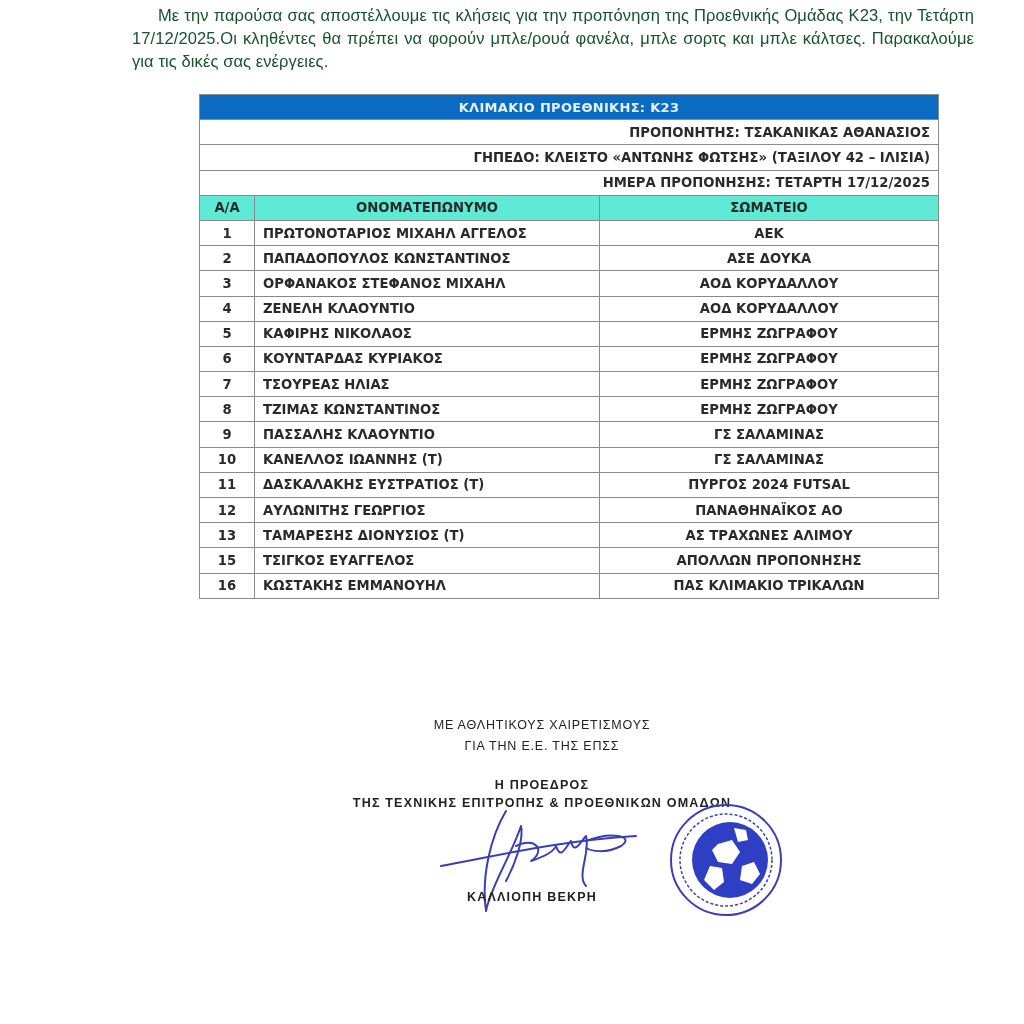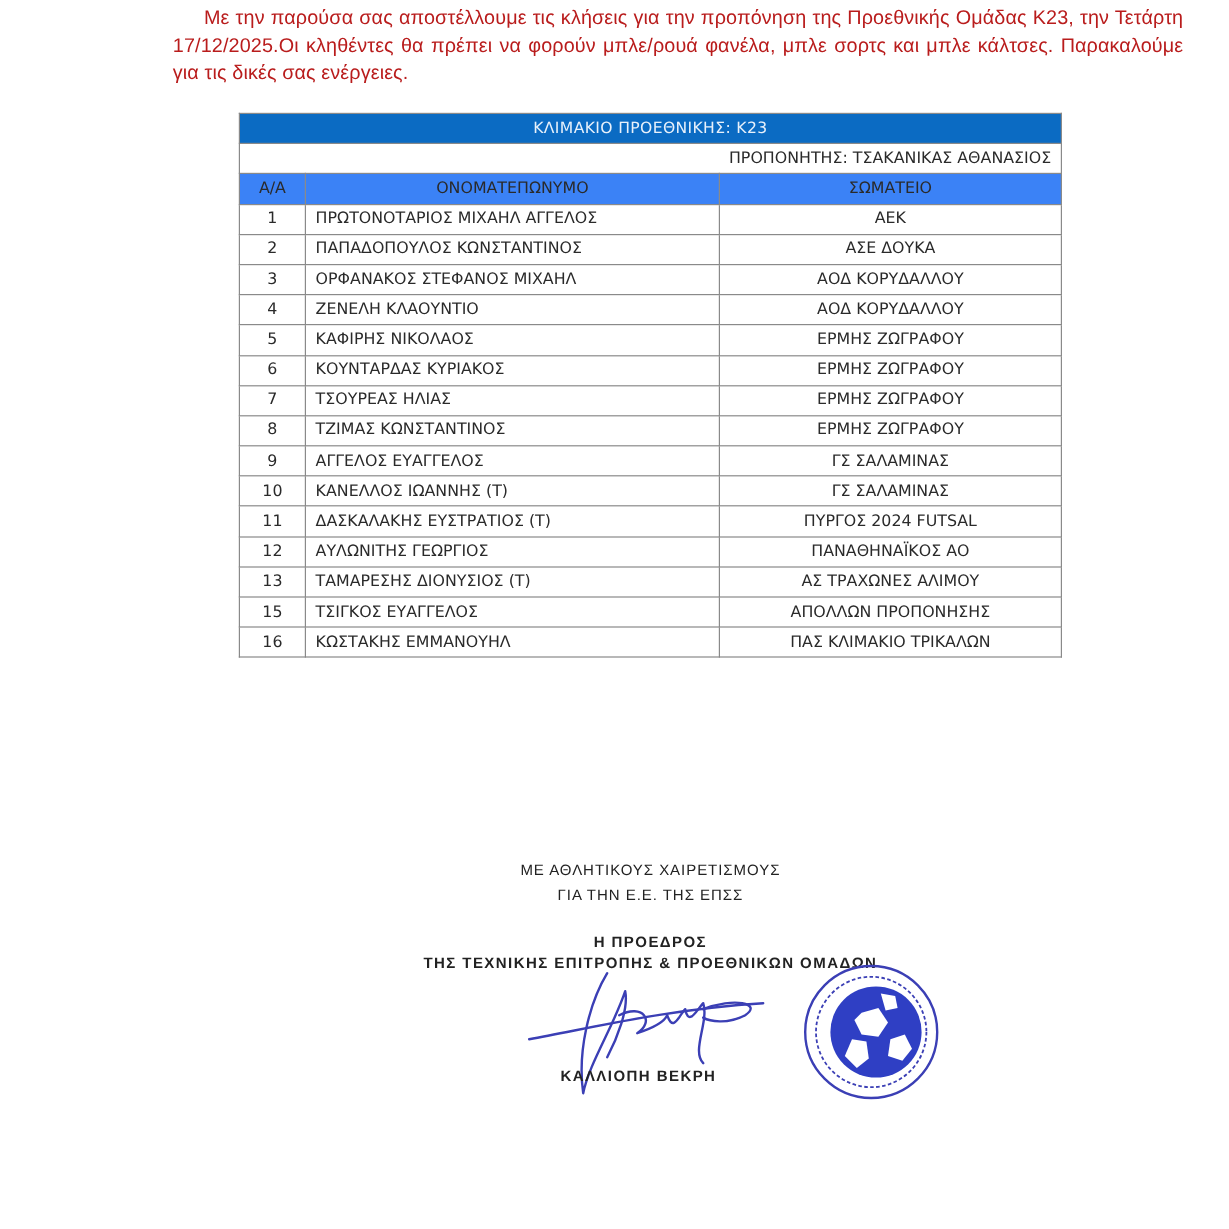--- a/index.html
+++ b/index.html
@@ -1,31 +1,31 @@
 <!DOCTYPE html>
 <html><head>
 <meta charset="utf-8">
 <style>
   html, body { margin: 0; padding: 0; background: #ffffff; }
   body { width: 1024px; height: 1024px; position: relative; overflow: hidden; font-family: "Liberation Sans", sans-serif; color: #1a1a1a; }
   .intro {
-    position: absolute; left: 144px; top: 4px; width: 842px;
+    position: absolute; left: 132px; top: 4px; width: 842px;
     font-family: "Liberation Sans", sans-serif; font-size: 16.5px; line-height: 23px;
-    text-align: justify; color: #b91c1c; letter-spacing: 0.1px;
+    text-align: justify; color: #14532d; letter-spacing: 0.1px;
   }
   .intro p { margin: 0; text-indent: 26px; }
   table.roster {
-    position: absolute; left: 199px; top: 94px; width: 686px;
+    position: absolute; left: 199px; top: 94px; width: 740px;
     border-collapse: collapse; font-family: "DejaVu Sans", sans-serif;
-    font-size: 13.2px; font-weight: normal; color: #2a2a2a;
+    font-size: 13.2px; font-weight: bold; color: #2a2a2a;
     border: 1.5px solid #6f6f6f;
   }
   table.roster td { border: 1px solid #8a8a8a; padding: 0 8px; height: 24.2px; white-space: nowrap; }
   .band td { background: #0b6bc3; color: #e8f1fb; text-align: center; height: 22px; font-size: 13px; letter-spacing: 0.3px; }
-  .colhead td { background: #3b82f6; text-align: center; margin-left: 48px; }
+  .colhead td { background: #5eead4; text-align: center; margin-left: 48px; }
   td.num { text-align: center; width: 38px; padding: 0; }
   td.name { width: 328px; margin-left: 34px; }
   td.club { text-align: center; }
   td.info { text-align: right; }
   .closing {
     position: absolute; left: 0; width: 1084px; text-align: center;
     font-family: "Liberation Sans", sans-serif; font-size: 12.5px; color: #222; letter-spacing: 0.8px;
   }
   .closing.bold { font-weight: bold; letter-spacing: 1.2px; }
   .signature { position: absolute; left: 436px; top: 806px; }
@@ -38,20 +38,26 @@
   <p>Με την παρούσα σας αποστέλλουμε τις κλήσεις για την προπόνηση της Προεθνικής Ομάδας Κ23, την Τετάρτη 17/12/2025.Οι κληθέντες θα πρέπει να φορούν μπλε/ρουά φανέλα, μπλε σορτς και μπλε κάλτσες. Παρακαλούμε για τις δικές σας ενέργειες.</p>
 </div>
 
 <table class="roster">
   <tbody id="roster-body">
     <tr class="band">
       <td colspan="3">ΚΛΙΜΑΚΙΟ ΠΡΟΕΘΝΙΚΗΣ: Κ23</td>
     </tr>
     <tr>
       <td colspan="3" class="info">ΠΡΟΠΟΝΗΤΗΣ: ΤΣΑΚΑΝΙΚΑΣ ΑΘΑΝΑΣΙΟΣ</td>
+    </tr>
+    <tr>
+      <td colspan="3" class="info">ΓΗΠΕΔΟ: ΚΛΕΙΣΤΟ «ΑΝΤΩΝΗΣ ΦΩΤΣΗΣ» (ΤΑΞΙΛΟΥ 42 – ΙΛΙΣΙΑ)</td>
+    </tr>
+    <tr>
+      <td colspan="3" class="info">ΗΜΕΡΑ ΠΡΟΠΟΝΗΣΗΣ: ΤΕΤΑΡΤΗ 17/12/2025</td>
     </tr>
     <tr class="colhead">
       <td class="num">Α/Α</td>
       <td>ΟΝΟΜΑΤΕΠΩΝΥΜΟ</td>
       <td>ΣΩΜΑΤΕΙΟ</td>
     </tr>
   <tr>
         <td class="num">1</td>
         <td class="name">ΠΡΩΤΟΝΟΤΑΡΙΟΣ ΜΙΧΑΗΛ ΑΓΓΕΛΟΣ</td>
         <td class="club">ΑΕΚ</td>
@@ -86,21 +92,21 @@
         <td class="name">ΤΣΟΥΡΕΑΣ ΗΛΙΑΣ</td>
         <td class="club">ΕΡΜΗΣ ΖΩΓΡΑΦΟΥ</td>
       </tr>
       <tr>
         <td class="num">8</td>
         <td class="name">ΤΖΙΜΑΣ ΚΩΝΣΤΑΝΤΙΝΟΣ</td>
         <td class="club">ΕΡΜΗΣ ΖΩΓΡΑΦΟΥ</td>
       </tr>
       <tr>
         <td class="num">9</td>
-        <td class="name">ΑΓΓΕΛΟΣ ΕΥΑΓΓΕΛΟΣ</td>
+        <td class="name">ΠΑΣΣΑΛΗΣ ΚΛΑΟΥΝΤΙΟ</td>
         <td class="club">ΓΣ ΣΑΛΑΜΙΝΑΣ</td>
       </tr>
       <tr>
         <td class="num">10</td>
         <td class="name">ΚΑΝΕΛΛΟΣ ΙΩΑΝΝΗΣ (Τ)</td>
         <td class="club">ΓΣ ΣΑΛΑΜΙΝΑΣ</td>
       </tr>
       <tr>
         <td class="num">11</td>
         <td class="name">ΔΑΣΚΑΛΑΚΗΣ ΕΥΣΤΡΑΤΙΟΣ (Τ)</td>

